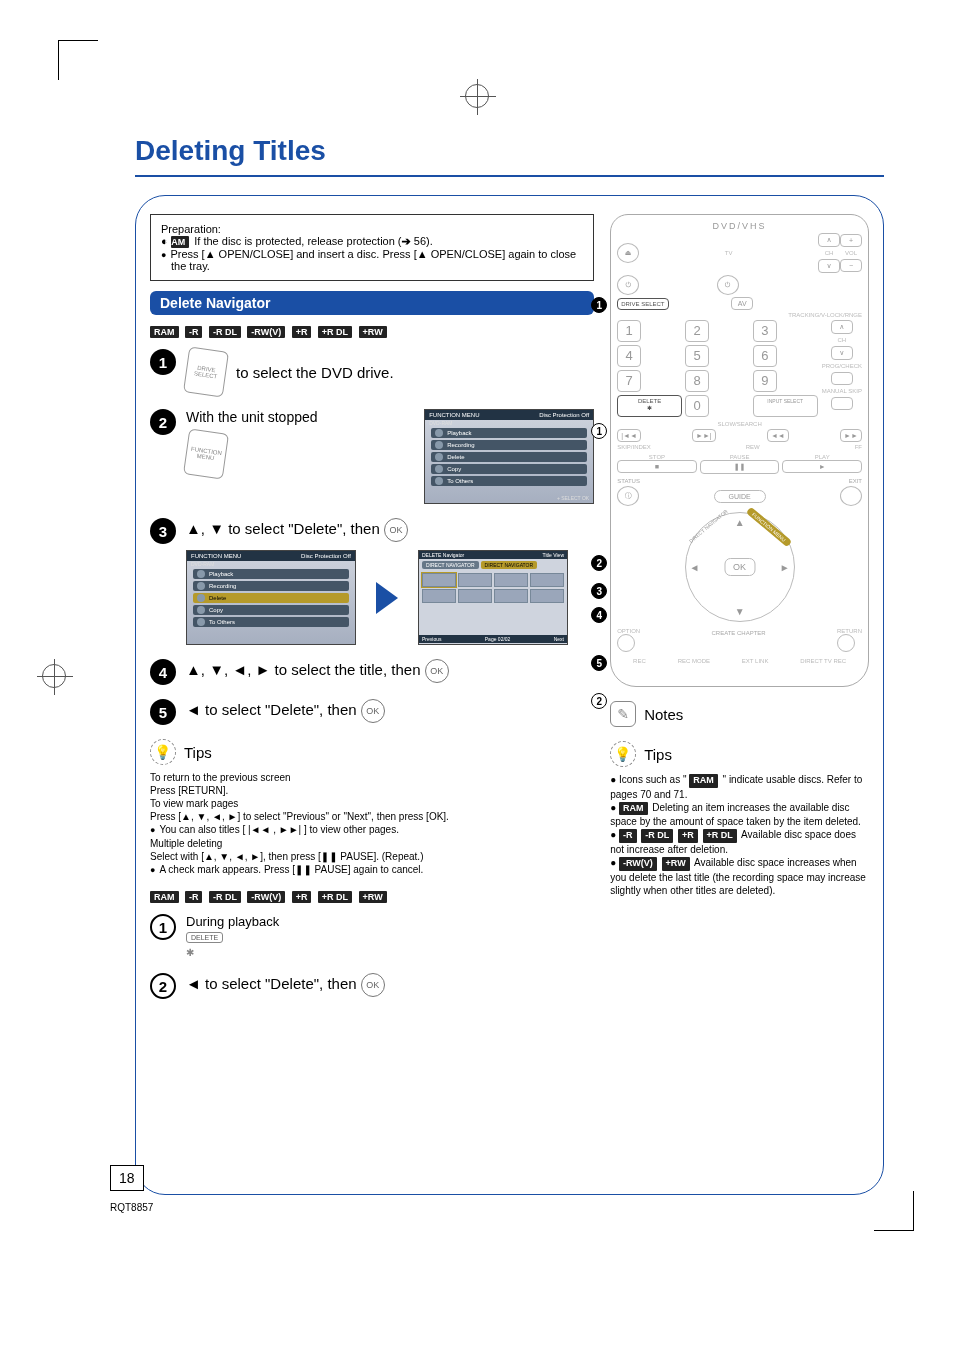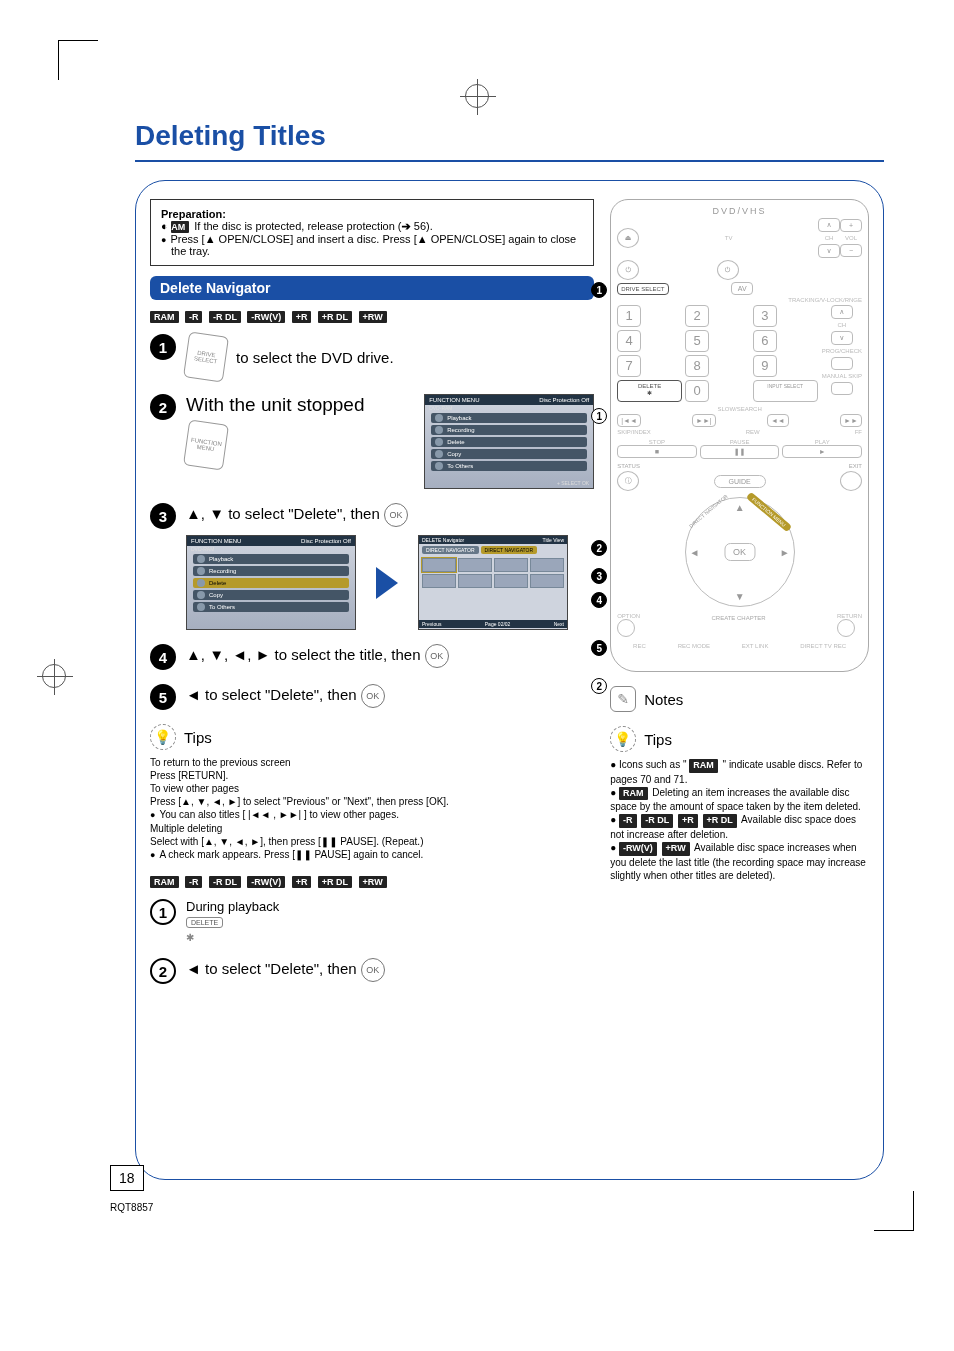--- a/index.html
+++ b/index.html
@@ -6,33 +6,33 @@
   body { font-family: Arial, Helvetica, sans-serif; background: #fff; color: #000; }
   .page { width: 954px; height: 1351px; margin: 0 auto; position: relative; padding: 60px 40px 40px 0; }
   .crop-tl { position: absolute; top: 40px; left: 58px; width: 40px; height: 40px; border-left: 1px solid #000; border-top: 1px solid #000; }
   .crop-br { position: absolute; bottom: 120px; right: 40px; width: 40px; height: 40px; border-right: 1px solid #000; border-bottom: 1px solid #000; }
   .regmark-top { position: absolute; top: 84px; left: 50%; transform: translateX(-50%); width: 24px; height: 24px; }
   .regmark-left { position: absolute; top: 50%; left: 42px; transform: translateY(-50%); width: 24px; height: 24px; }
   .regmark-left .inner, .regmark-top .inner { width: 24px; height: 24px; border: 1px solid #555; border-radius: 50%; position: relative; }
   .regmark-left .inner::before, .regmark-top .inner::before { content:""; position:absolute; top:-6px; left:11px; width:1px; height:36px; background:#555; }
   .regmark-left .inner::after, .regmark-top .inner::after { content:""; position:absolute; left:-6px; top:11px; height:1px; width:36px; background:#555; }
 
-  .content { position: absolute; top: 120px; left: 135px; right: 70px; }
+  .content { position: absolute; top: 135px; left: 135px; right: 70px; }
 
   h1.title { color: #1a4fa5; font-size: 28px; font-weight: bold; margin-bottom: 8px; }
   .title-underline { border-bottom: 2px solid #1a4fa5; margin-bottom: 18px; }
 
   .main-frame { border: 1px solid #1a4fa5; border-radius: 30px 30px 30px 30px; padding: 18px 14px 40px 14px; position: relative; min-height: 1000px; }
 
   .cols { display: flex; gap: 16px; }
   .left-col { flex: 1 1 58%; }
   .right-col { flex: 0 0 36%; }
 
   .box { border: 1px solid #333; padding: 8px 10px; margin-bottom: 10px; font-size: 11px; }
-  .box .hdr { font-weight: bold; }
+  .box .hdr { font-weight: normal; }
   .box ul { list-style: none; padding-left: 0; }
   .box li { padding-left: 10px; text-indent: -10px; }
 
   .bullet::before { content: "●"; margin-right: 4px; font-size: 9px; }
 
   .badge { display: inline-block; background: #222; color: #fff; font-size: 9px; font-weight: bold; padding: 1px 4px; margin-right: 2px; border-radius: 1px; }
   .arrow { font-weight: bold; }
 
   .section-bar { background: #1a4fa5; color: #fff; font-weight: bold; padding: 4px 10px; border-radius: 6px; font-size: 14px; margin-bottom: 6px; }
   .disc-badges { margin-bottom: 10px; }
@@ -157,21 +157,21 @@
               <div class="step-remote-icon">DRIVE SELECT</div>
               <div class="step-body">to select the DVD drive.</div>
             </div>
           </div>
 
           <div class="step-row">
             <div class="step-circle">2</div>
             <div style="flex:1;">
               <div style="display:flex; justify-content:space-between; align-items:flex-start; gap:10px;">
                 <div>
-                  <div class="step-body" style="font-size:19px;">With the unit stopped</div>
+                  <div class="step-body" style="font-size:14px;">With the unit stopped</div>
                   <div class="step-remote-icon" style="margin-top:6px;">FUNCTION MENU</div>
                 </div>
                 <div class="menu-screenshot">
                   <div class="mheader">
                       <span>FUNCTION MENU</span>
                       <span>Disc Protection Off</span>
                     </div>
                   <div style="font-size:5px;color:#ddd;padding-left:4px;">DVD-RAM</div>
                   <div class="mitem">
                       <span class="micon"></span>
@@ -278,21 +278,21 @@
             </div>
           </div>
 
           <div class="tips-row">
             <div class="tips-icon">💡</div>
             <div class="tips-title">Tips</div>
           </div>
           <div class="small-text">
             <b>To return to the previous screen</b><br>
             <span>Press [RETURN].</span><br>
-            <b>To view other pages</b><br>
+            <b>To view mark pages</b><br>
             <span>Press [▲, ▼, ◄, ►] to select "Previous" or "Next", then press [OK].</span><br>
             <span class="bullet">You can also titles [ |◄◄ , ►►| ] to view other pages.</span><br>
             <b>Multiple deleting</b><br>
             <span>Select with [▲, ▼, ◄, ►], then press [❚❚ PAUSE]. (Repeat.)</span><br>
             <span class="bullet">A check mark appears. Press [❚❚ PAUSE] again to cancel.</span>
           </div>
 
           <div style="height:10px;"></div>
           <div class="disc-badges">
             <span class="badge">RAM</span>

